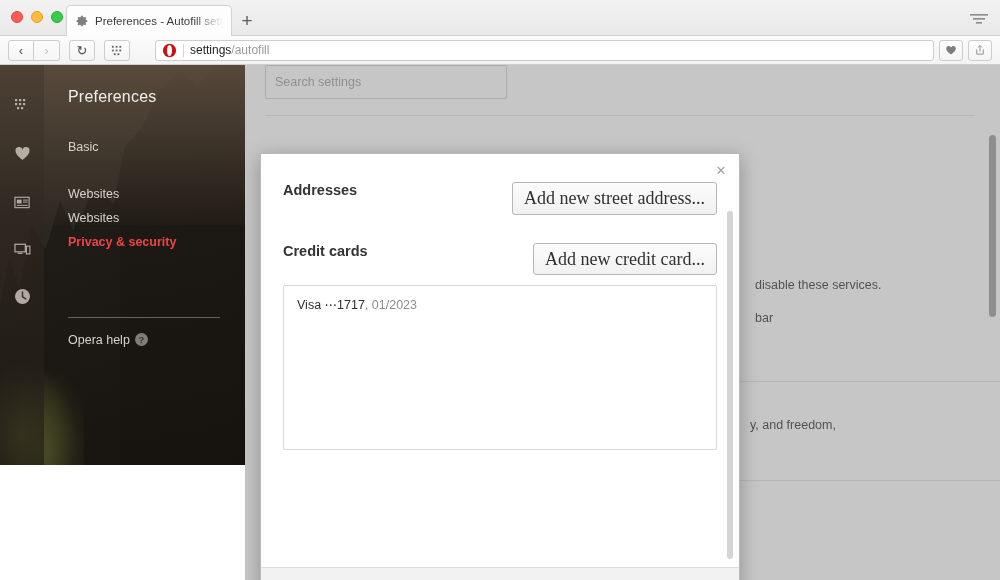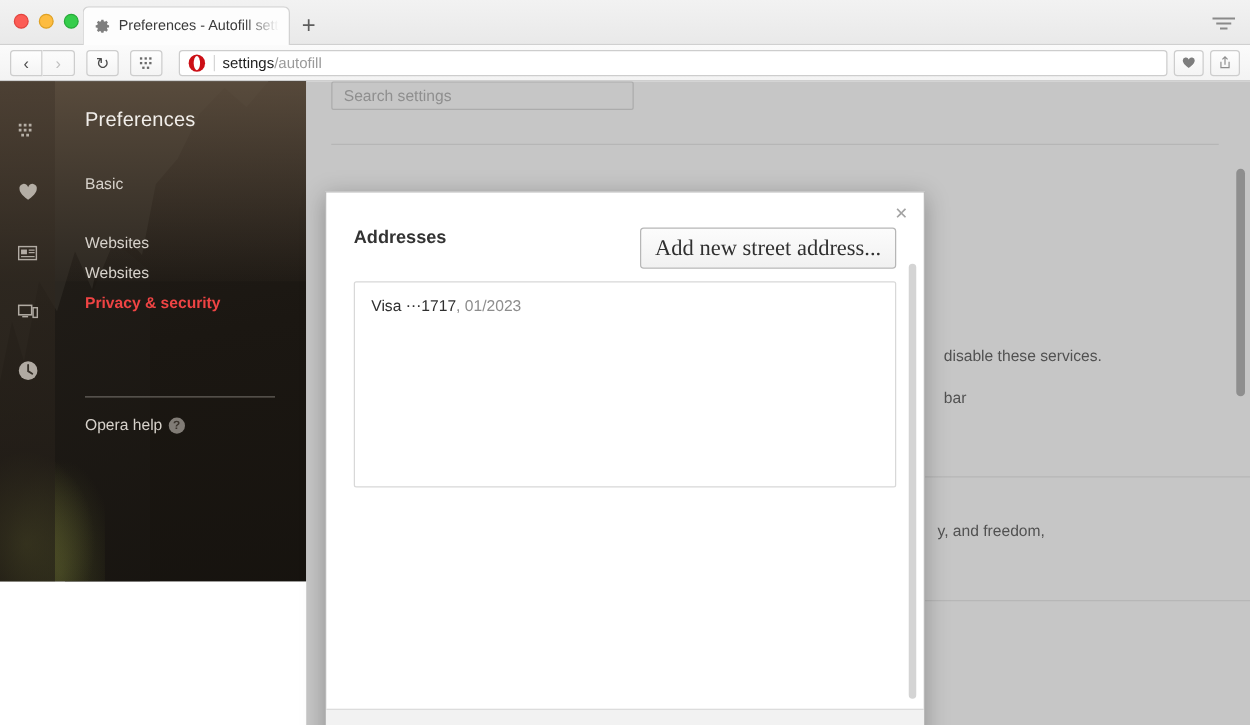--- a/index.html
+++ b/index.html
@@ -55,21 +55,21 @@
     width: 26px; height: 21px; border: 1px solid #cdcdcd; border-radius: 3px;
     background: linear-gradient(#fefefe, #f4f4f4);
     display: flex; align-items: center; justify-content: center;
     color: #4c4c4c; font-size: 13px;
   }
   .navbtn.dis { color: #c0c0c0; background: linear-gradient(#fbfbfb,#f6f6f6); }
   .navgroup { display: flex; }
   .navgroup .navbtn:first-child { border-radius: 3px 0 0 3px; }
   .navgroup .navbtn:last-child { border-radius: 0 3px 3px 0; border-left: none; }
   .urlfield {
-    flex: 1; height: 21px; margin-left: 8px;
+    flex: 1; height: 21px; margin-left: 20px;
     background: #ffffff; border: 1px solid #cdcdcd; border-radius: 3px;
     display: flex; align-items: center; padding: 0 6px; gap: 6px;
   }
   .opera-o { width: 15px; height: 15px; flex: 0 0 15px; }
   .url-sep { width: 1px; height: 13px; background: #d6d6d6; }
   .url-text { font-size: 12px; color: #1f1f1f; }
   .url-text .dim { color: #9a9a9a; }
   .addr-icon {
     width: 24px; height: 21px; border: 1px solid #cdcdcd; border-radius: 3px;
     background: linear-gradient(#fefefe, #f4f4f4);
@@ -133,21 +133,21 @@
     font-size: 9.5px; align-items: center; justify-content: center;
     margin-left: 5px; vertical-align: 1px; font-weight: bold;
   }
 
   
   .content {
     position: absolute; left: 245px; top: 0; width: 755px; height: 515px;
     background: #ffffff; overflow: hidden;
   }
   .searchbox {
-    position: absolute; left: 20px; top: 0px; width: 242px; height: 23px;
+    position: absolute; left: 20px; top: 0px; width: 242px; height: 34px;
     border: 1px solid #cfcfcf; background: #fff; border-radius: 2px;
     display: flex; align-items: center; padding: 0 9px;
     font-size: 12.5px; color: #9b9b9b;
   }
   .hr-rule { position: absolute; left: 20px; top: 50px; width: 710px; height: 1px; background: #e2e2e2; }
   .bg-text {
     position: absolute; font-size: 12.5px; color: #2b2b2b; white-space: nowrap;
   }
   .bg-card {
     position: absolute; left: 380px; top: 316px; width: 490px; height: 100px;
@@ -389,20 +389,24 @@
     <div class="dialog">
       <div class="dlg-close">✕</div>
 
       <div class="dlg-body">
 
         <div class="sec-head">
           <div class="sec-title">Addresses</div>
           <button class="dlg-btn">Add new street address...</button>
         </div>
 
+        <div class="sec-head">
+          <div class="sec-title">Credit cards</div>
+          <button class="dlg-btn">Add new credit card...</button>
+        </div>
         <div class="listbox">
           <div class="list-item">
             <span>Visa ⋯1717</span><span class="muted">, 01/2023</span>
           </div>
         </div>
 
         <div class="dlg-scroll"></div>
       </div>
 
       <div class="dlg-footer">

